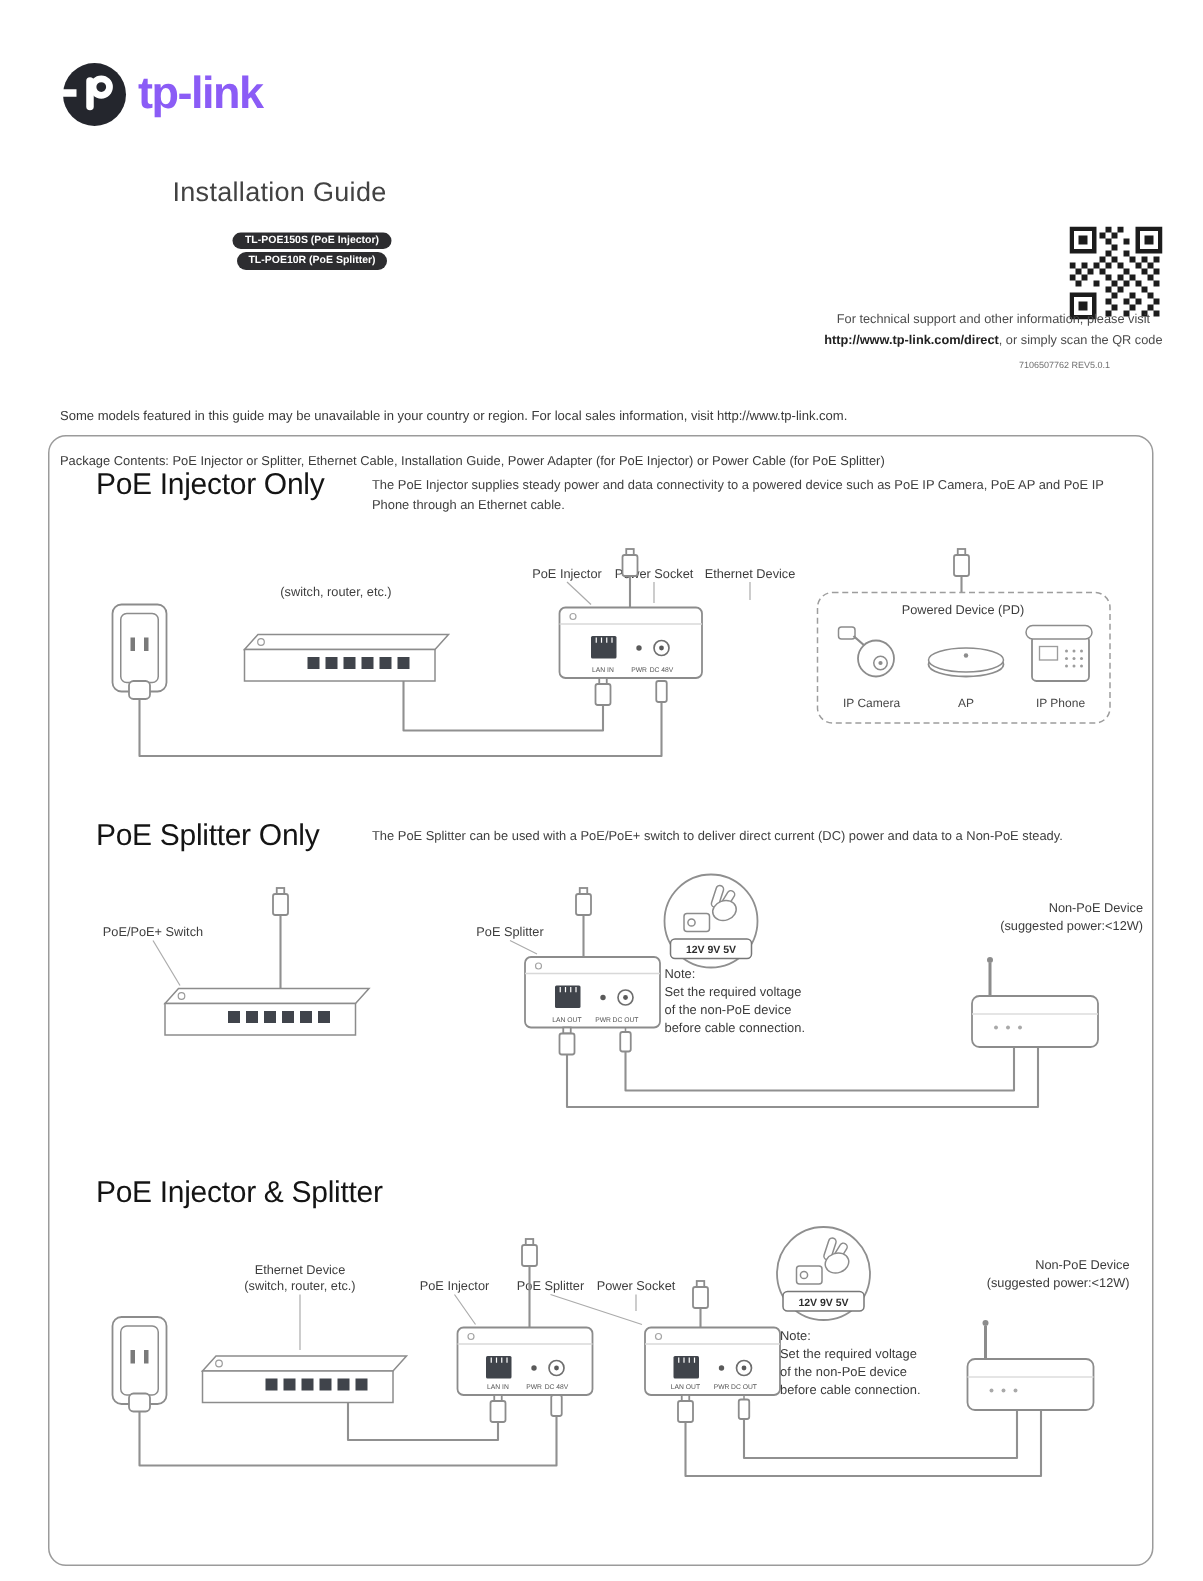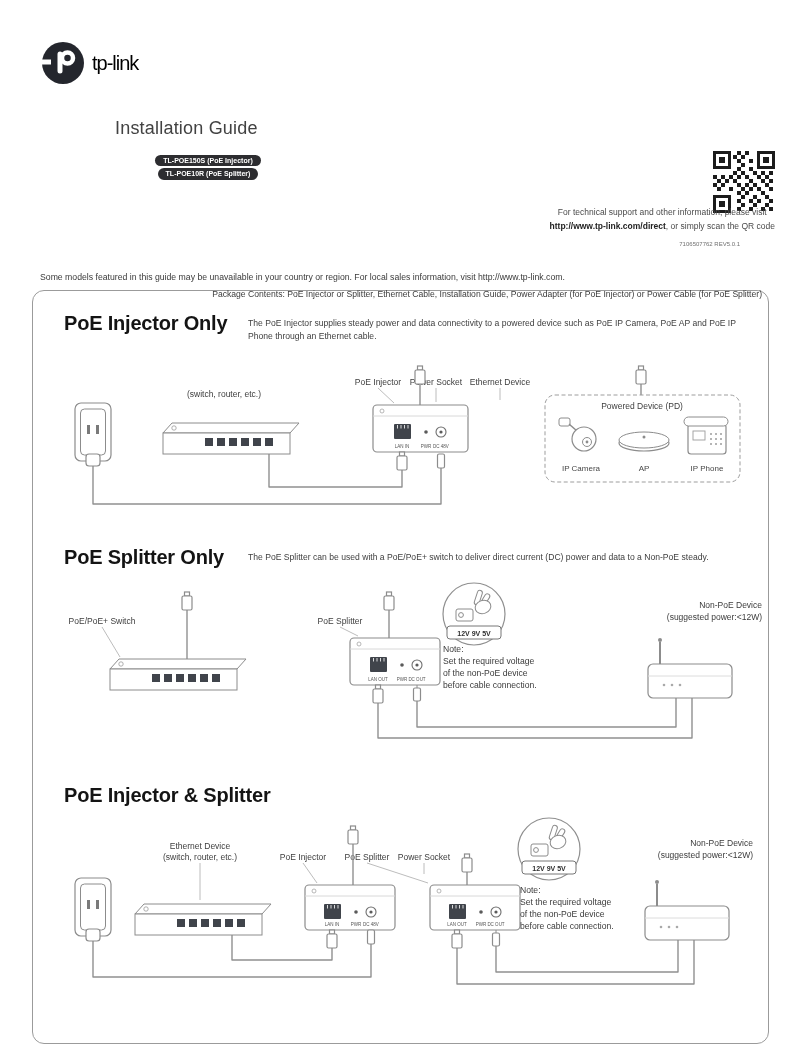--- a/index.html
+++ b/index.html
@@ -1,33 +1,33 @@
 <!DOCTYPE html>
 <html><head>
 <meta charset="utf-8">
 <style>
   *{margin:0;padding:0;box-sizing:border-box}
   html,body{background:#fff}
   .page{position:relative;width:802px;height:1054px;background:#fff;
     font-family:"Liberation Sans",sans-serif;color:#3c3c3c;overflow:hidden}
   .abs{position:absolute}
   .logo{left:40px;top:40px;display:flex;align-items:center;gap:6px}
-  .brand{font-size:20px;font-weight:normal;color:#000000;letter-spacing:-1px}
+  .brand{font-size:30px;font-weight:bold;color:#8b5cf6;letter-spacing:-1px}
   .title{left:115px;top:118px;font-size:18px;color:#424242;letter-spacing:.2px}
   .badges{left:147px;top:155px;width:122px;display:flex;flex-direction:column;align-items:center;gap:2px}
   .badge{background:#2d2d30;color:#fff;font-size:7px;font-weight:bold;line-height:1.2;
     padding:1.5px 8px;border-radius:8px;white-space:nowrap}
   .qr{left:713px;top:151px}
   .support{right:27px;top:206px;font-size:8.5px;color:#4a4a4a;text-align:center;line-height:1.6}
   .support b{color:#222}
   .docnum{right:62px;top:241px;font-size:6px;color:#707070}
   .notice{left:40px;top:272px;font-size:8.7px;color:#3a3a3a}
   .mainbox{left:32px;top:290px;width:737px;height:754px;border:1px solid #9b9b9b;border-radius:12px}
-  .pkg{left:40px;top:289px;width:722px;font-size:8.6px;text-align:right;color:#3a3a3a}
-  .h2{font-size:20px;font-weight:bold;color:#141414;letter-spacing:-.2px}
+  .pkg{left:40px;top:302px;width:722px;font-size:8.6px;text-align:left;color:#3a3a3a}
+  .h2{font-size:20px;font-weight:normal;color:#141414;letter-spacing:-.2px}
   .desc{font-size:8.6px;line-height:1.5;color:#404040}
   .note{font-size:8.6px;color:#3b3b3b;line-height:1.4;white-space:nowrap}
   .note-title{font-weight:normal}
   .npd{font-size:8.5px;color:#3b3b3b;text-align:right;line-height:1.4}
   svg text{font-family:"Liberation Sans",sans-serif}
   .lbl{font-size:8.5px;fill:#3d3d3d;text-anchor:middle}
   .cap{font-size:8px;fill:#474747;text-anchor:middle}
   .port{font-size:4.5px;fill:#555;text-anchor:middle}
   .pillt{font-size:7px;font-weight:bold;fill:#2e2e2e;text-anchor:middle}
   .cable{fill:none;stroke:#909090;stroke-width:1.4;stroke-linejoin:round}

